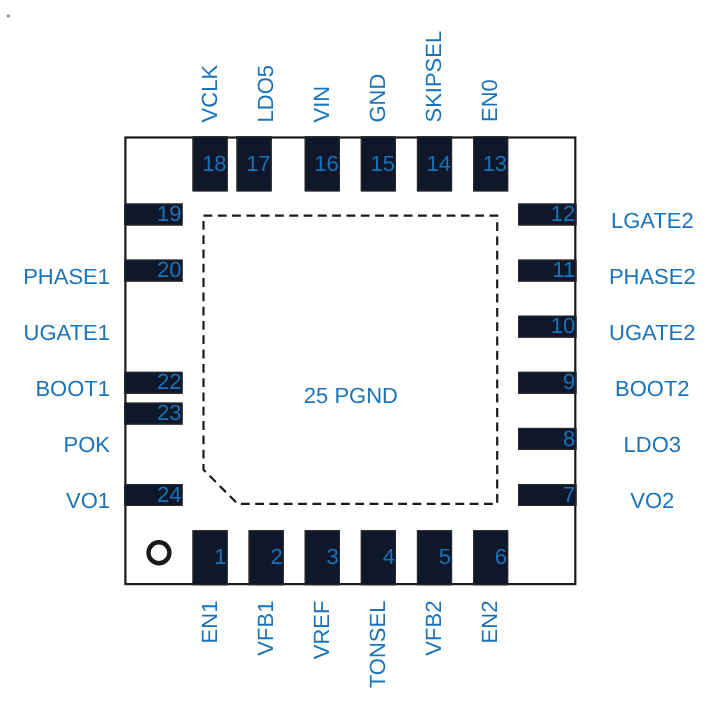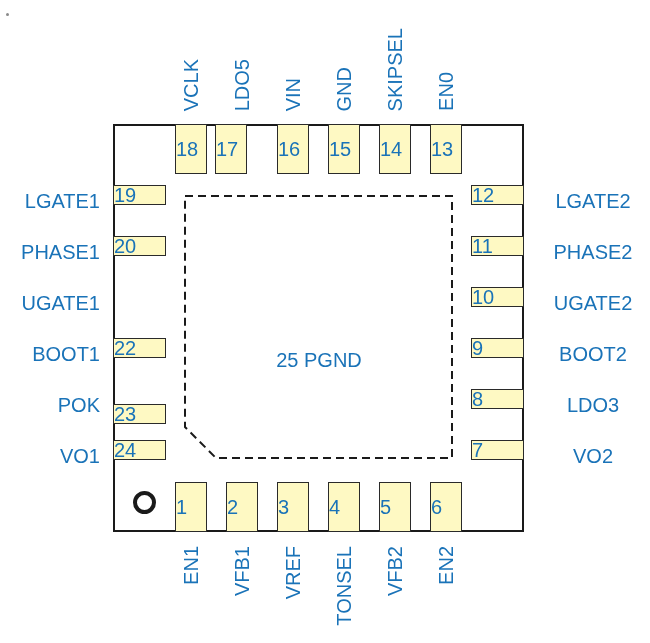--- a/index.html
+++ b/index.html
@@ -53,25 +53,25 @@
     top: 314px;
     width: 200px;
     text-align: center;
     font-size: 20px;
     color: var(--blue, #1a73b8);
     margin-top: 35px;
   }
   .pinbox {
     position: absolute;
     box-sizing: border-box;
-    background: #fef9c3;
+    background: #0f172a;
     border: 1.5px solid #2a2a2a;
     display: flex;
     align-items: center;
-    justify-content: flex-start;
+    justify-content: flex-end;
     font-size: 20px;
     color: var(--blue, #1a73b8);
   }
   .pinbox.v { width: 32px; height: 50px; }
   .pinbox.h { width: 53px; height: 20px; }
   .sidelabel {
     position: absolute;
     font-size: 20px;
     line-height: 24px;
     color: var(--blue, #1a73b8);
@@ -158,21 +158,21 @@
 
   <div class="pinbox h" style="left:113px;top:185px">
       <span>19</span>
     </div>
   <div class="pinbox h" style="left:113px;top:236px">
       <span>20</span>
     </div>
   <div class="pinbox h" style="left:113px;top:338px">
       <span>22</span>
     </div>
-  <div class="pinbox h" style="left:113px;top:404px">
+  <div class="pinbox h" style="left:113px;top:366px">
       <span>23</span>
     </div>
   <div class="pinbox h" style="left:113px;top:440px">
       <span>24</span>
     </div>
 
   <div class="pinbox h" style="left:471px;top:185px">
       <span>12</span>
     </div>
   <div class="pinbox h" style="left:471px;top:236px">
@@ -184,21 +184,20 @@
   <div class="pinbox h" style="left:471px;top:338px">
       <span>9</span>
     </div>
   <div class="pinbox h" style="left:471px;top:389px">
       <span>8</span>
     </div>
   <div class="pinbox h" style="left:471px;top:440px">
       <span>7</span>
     </div>
 
-  <div class="sidelabel left" style="top:189px">LGATE1</div>
   <div class="sidelabel left" style="top:240px">PHASE1</div>
   <div class="sidelabel left" style="top:291px">UGATE1</div>
   <div class="sidelabel left" style="top:342px">BOOT1</div>
   <div class="sidelabel left" style="top:393px">POK</div>
   <div class="sidelabel left" style="top:444px">VO1</div>
 
   <div class="sidelabel right" style="top:189px">LGATE2</div>
   <div class="sidelabel right" style="top:240px">PHASE2</div>
   <div class="sidelabel right" style="top:291px">UGATE2</div>
   <div class="sidelabel right" style="top:342px">BOOT2</div>

